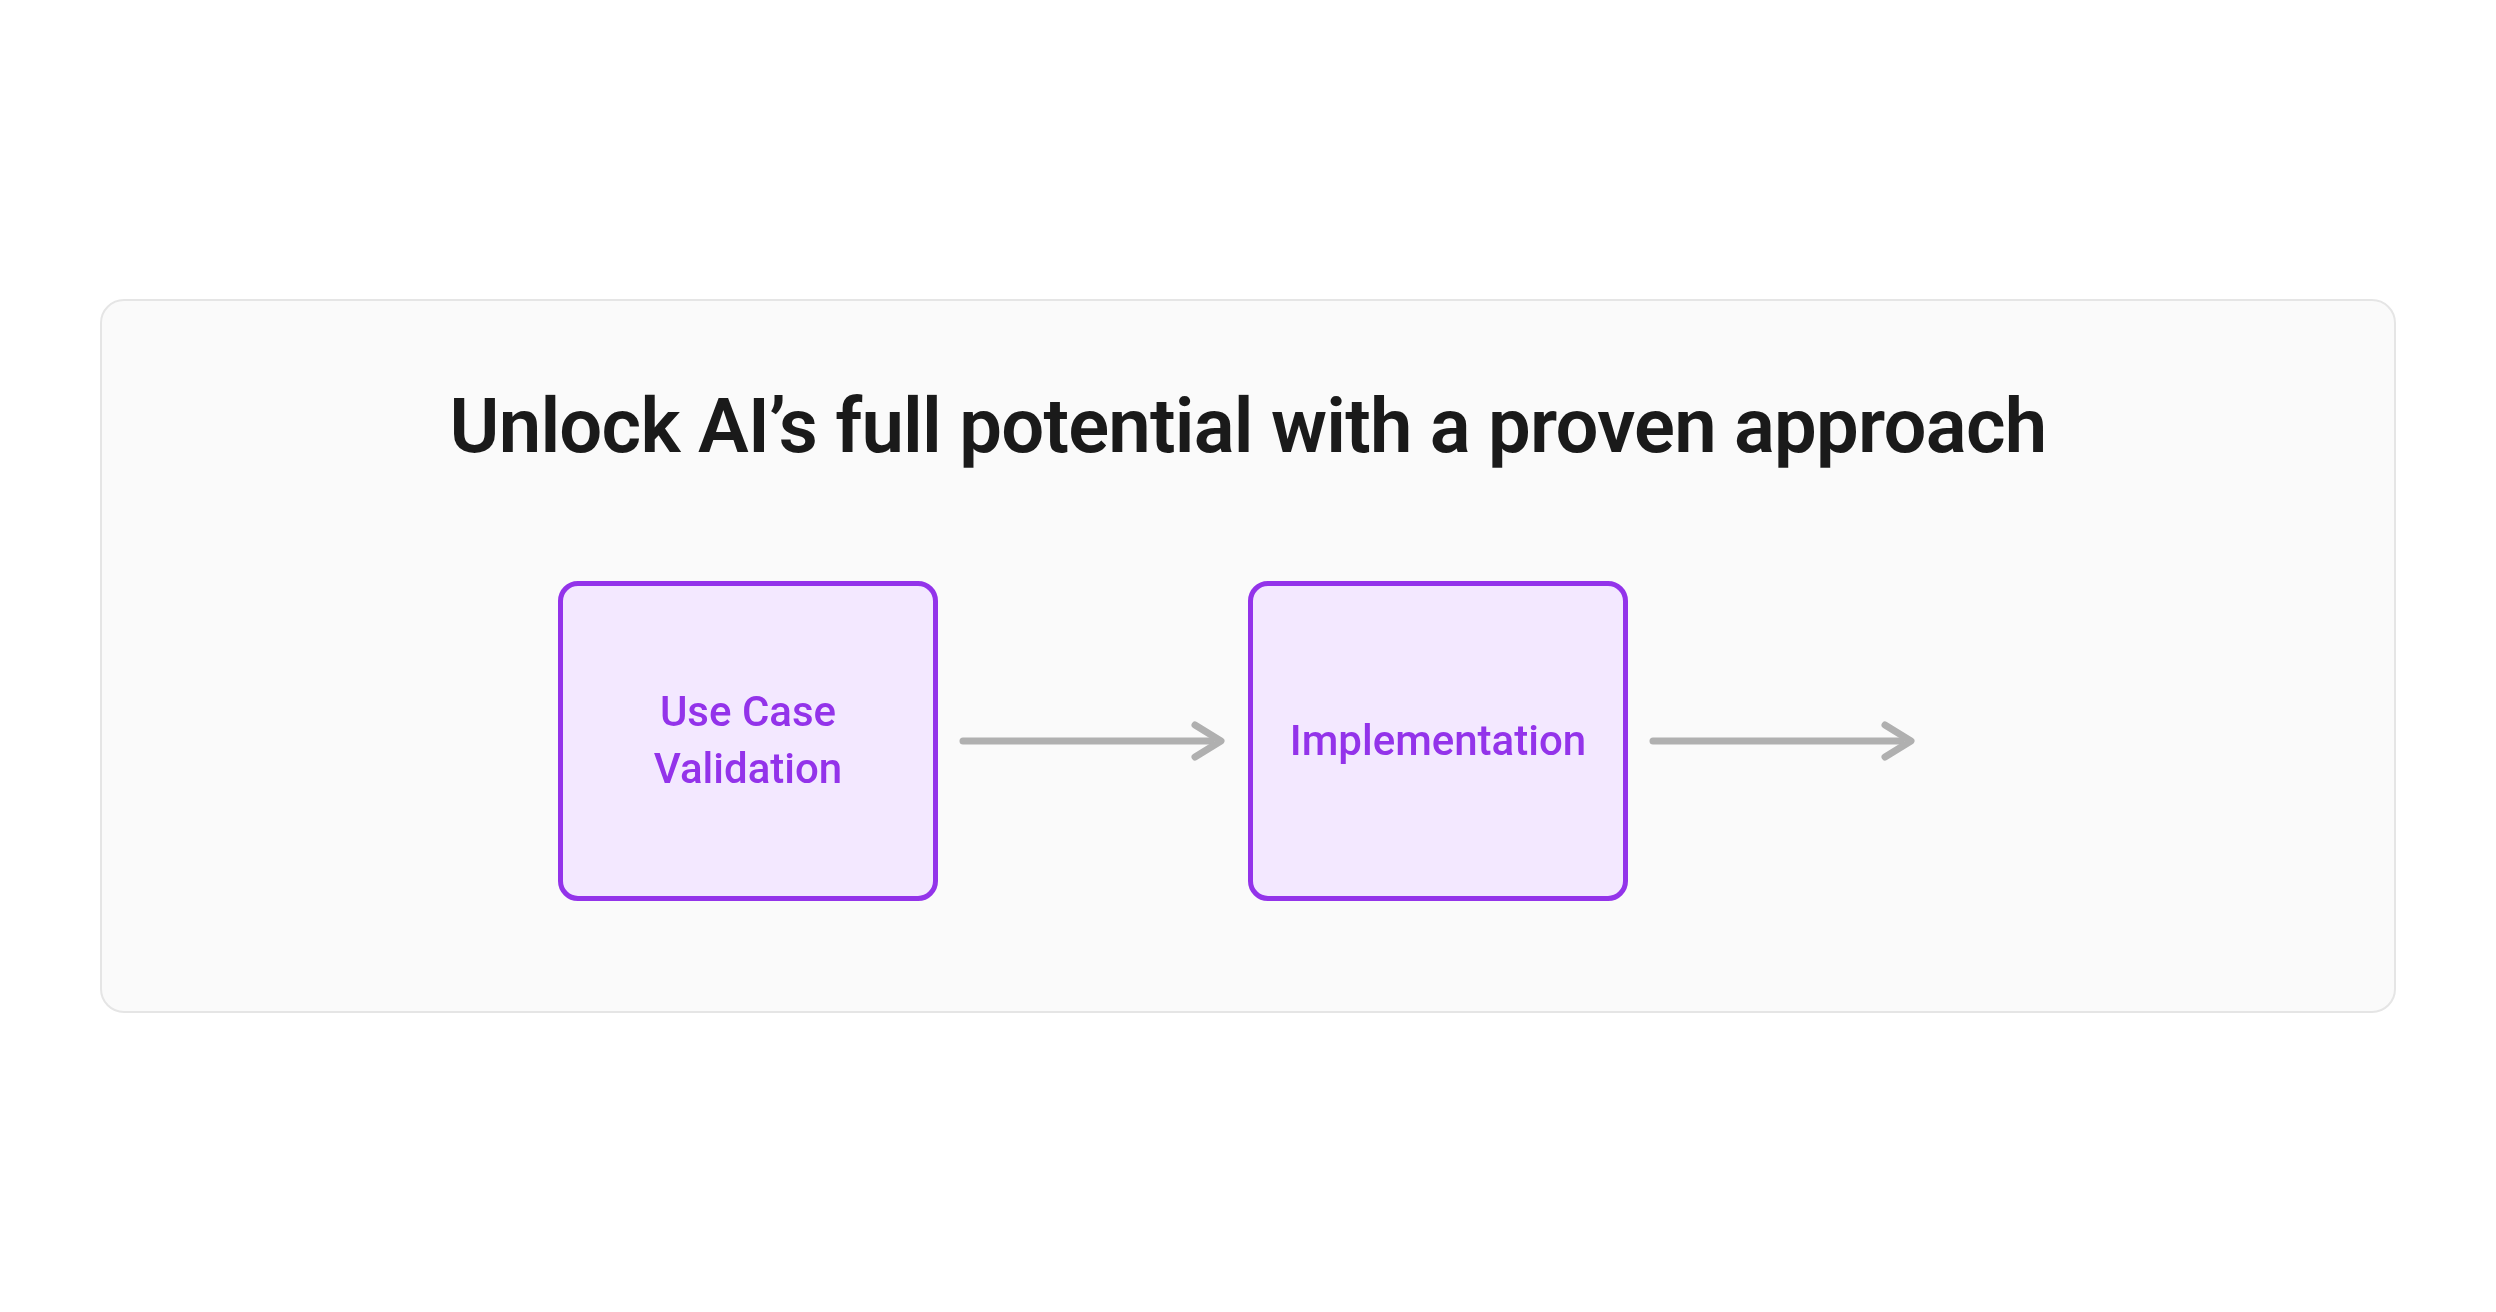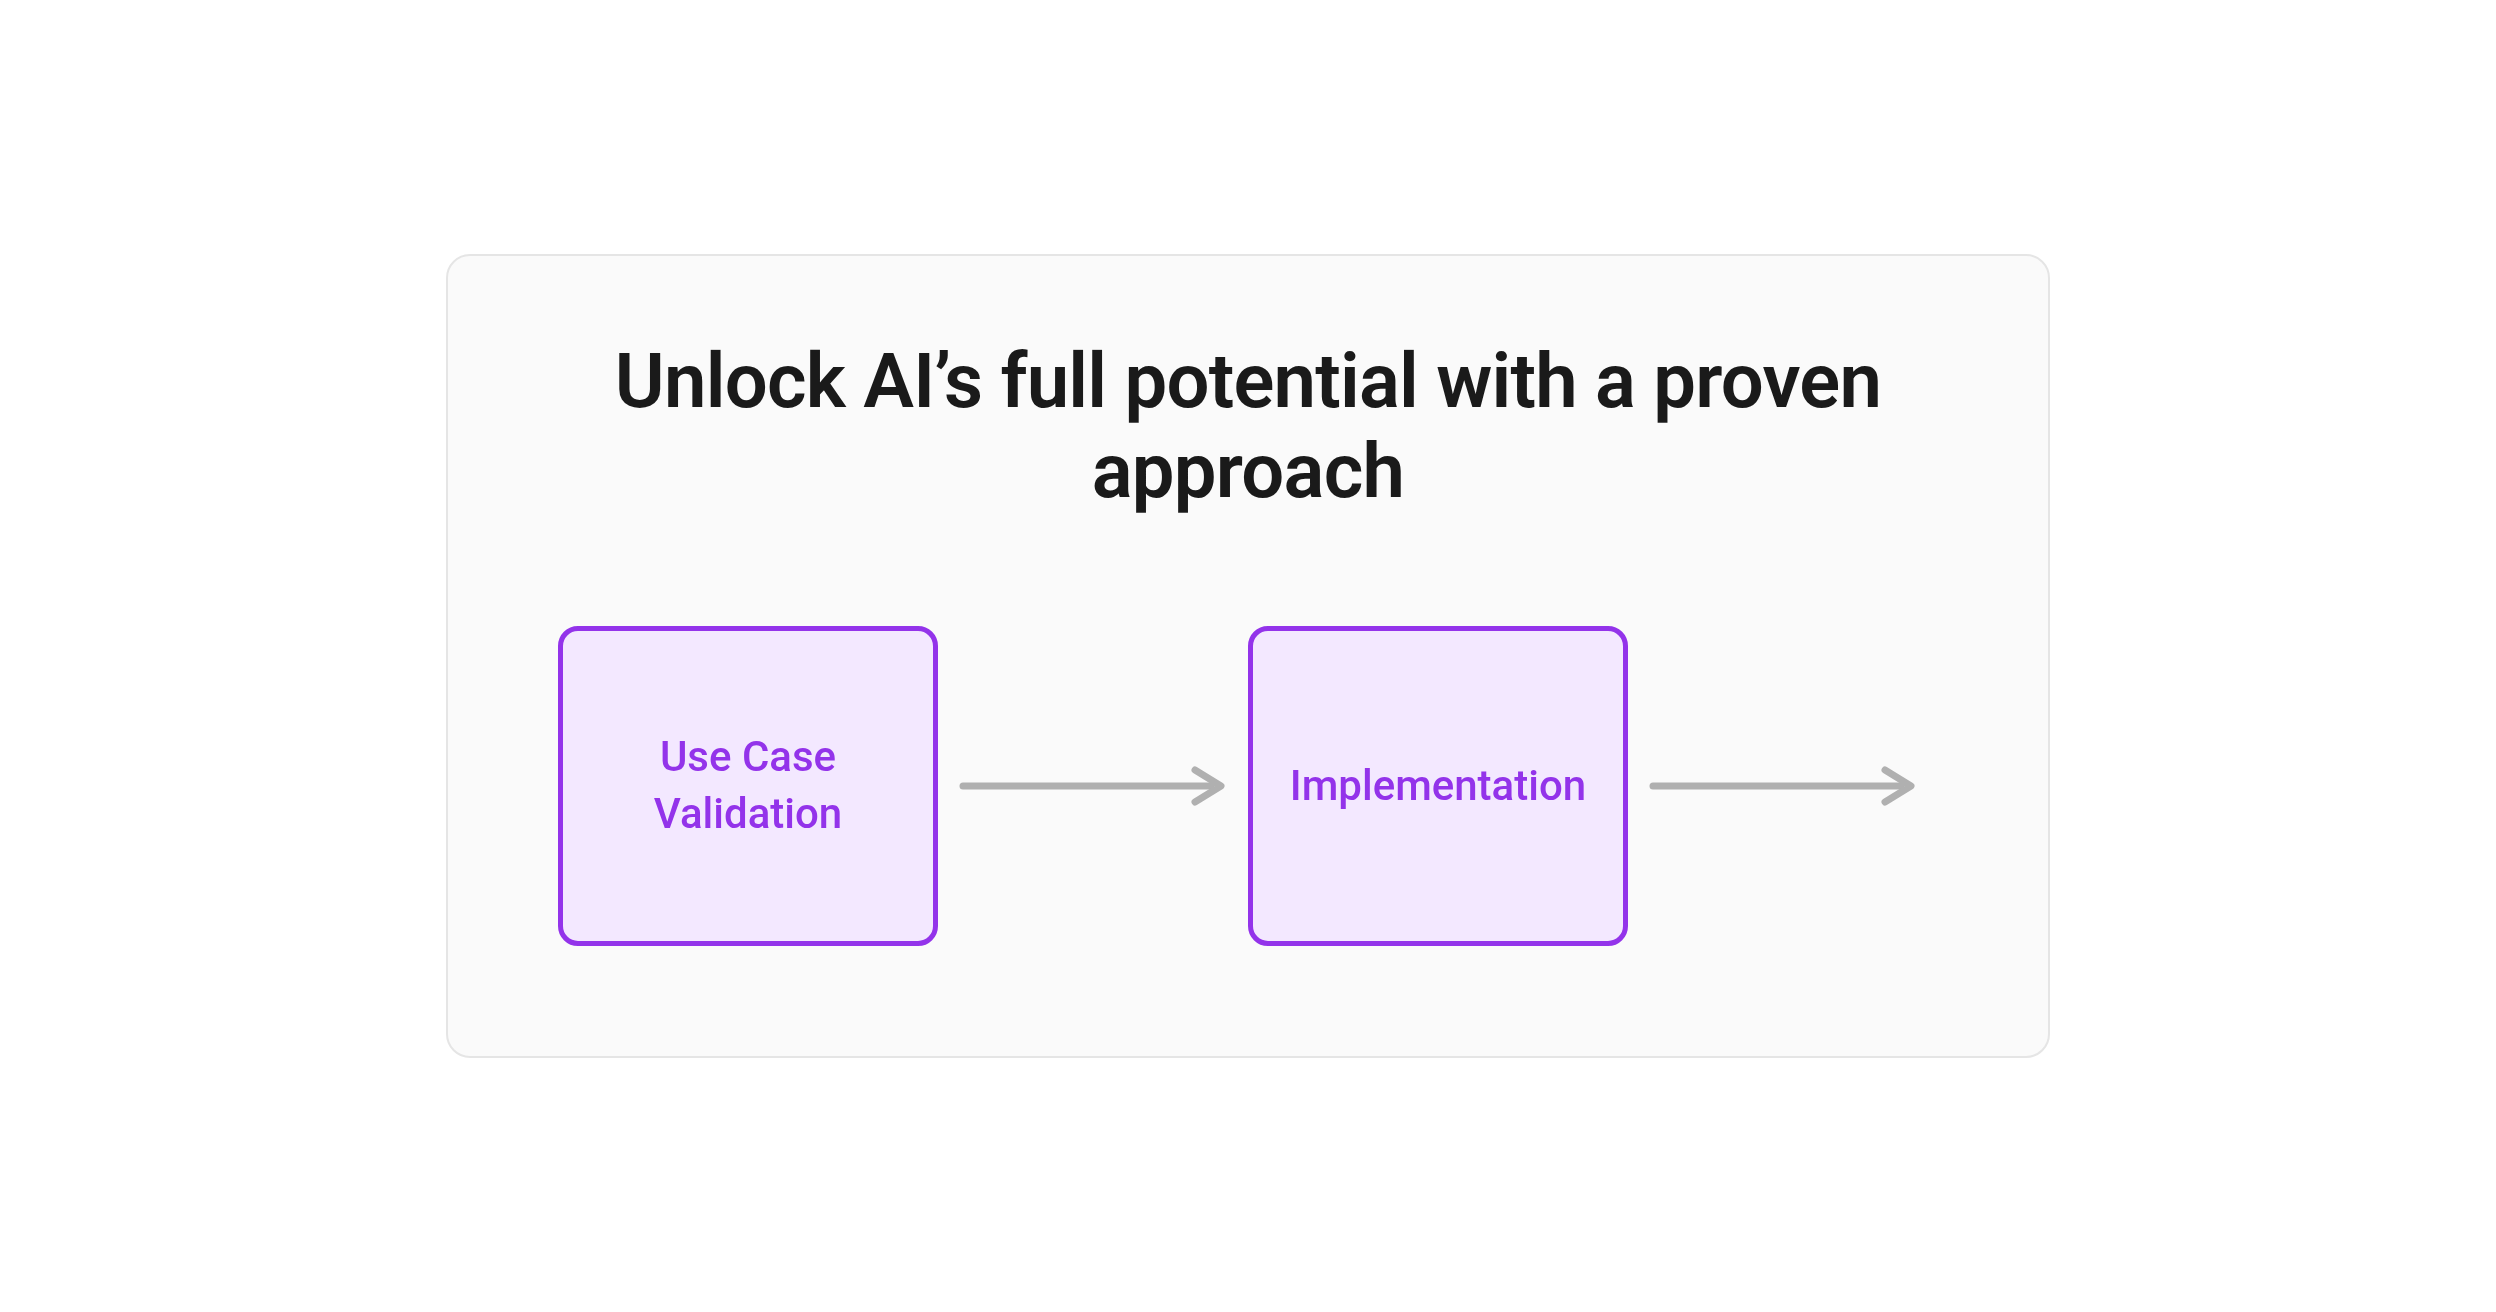--- a/index.html
+++ b/index.html
@@ -16,21 +16,21 @@
       display: flex;
       align-items: center;
       justify-content: center;
     }
     
     .panel {
       background: #fafafa;
       border: 2px solid #e5e5e5;
       border-radius: 24px;
       padding: 80px 100px 110px 100px;
-      width: 1604px;
+      width: 2296px;
     }
     
     .title {
       font-size: 76px;
       font-weight: 600;
       color: #1a1a1a;
       text-align: center;
       margin-bottom: 110px;
       letter-spacing: -0.01em;
     }

